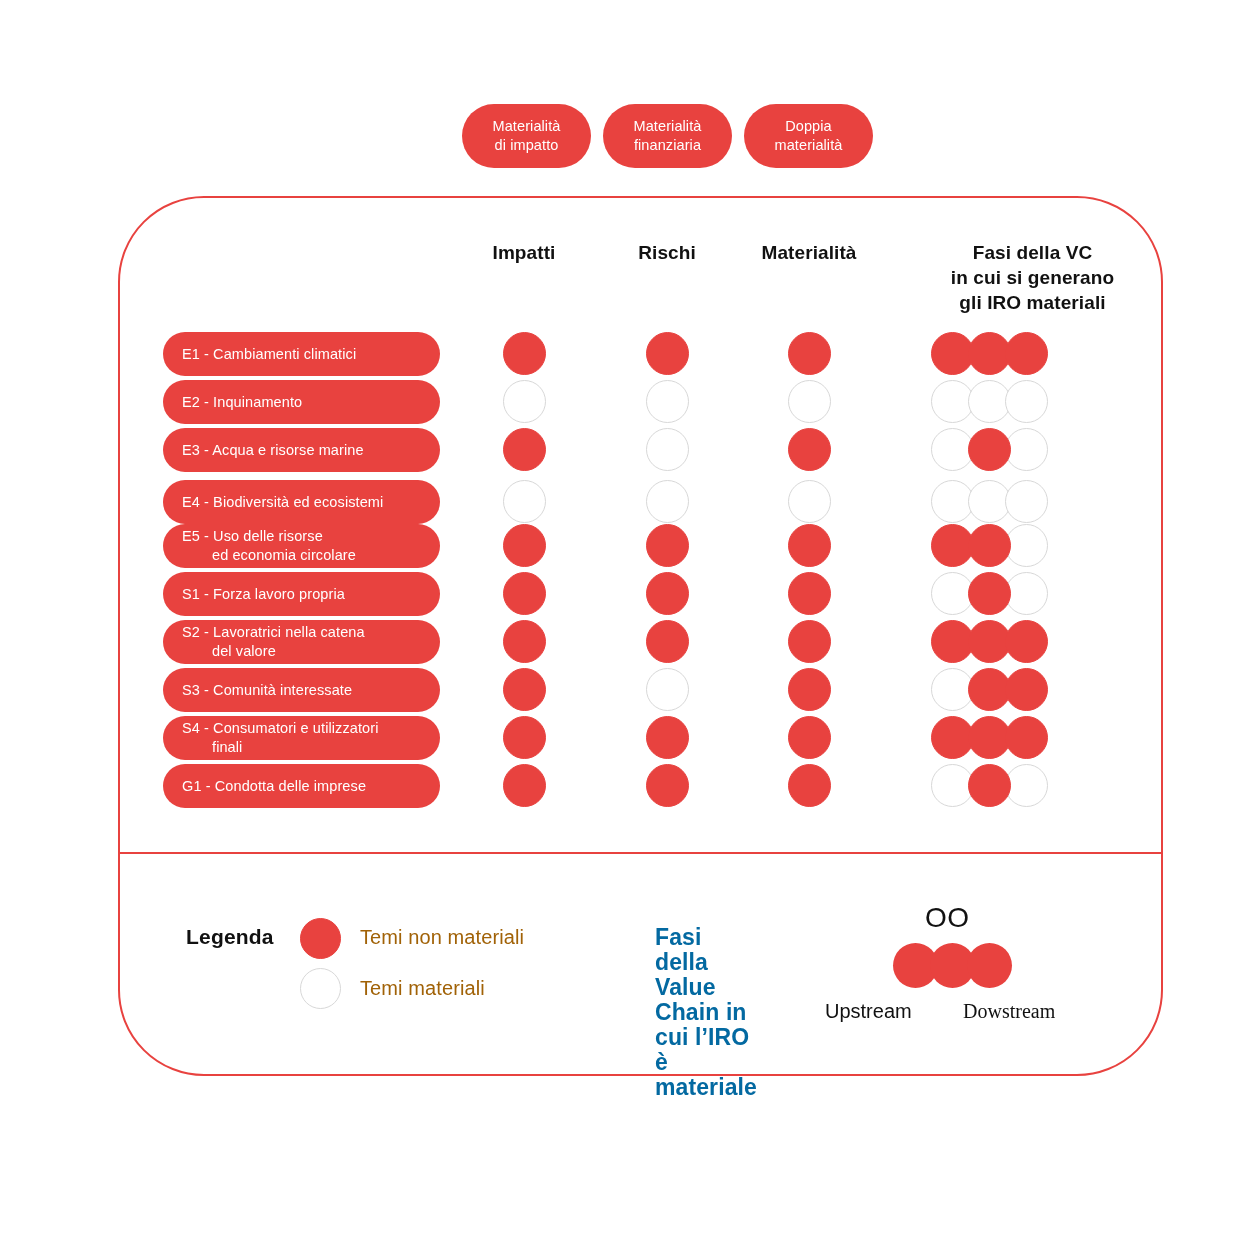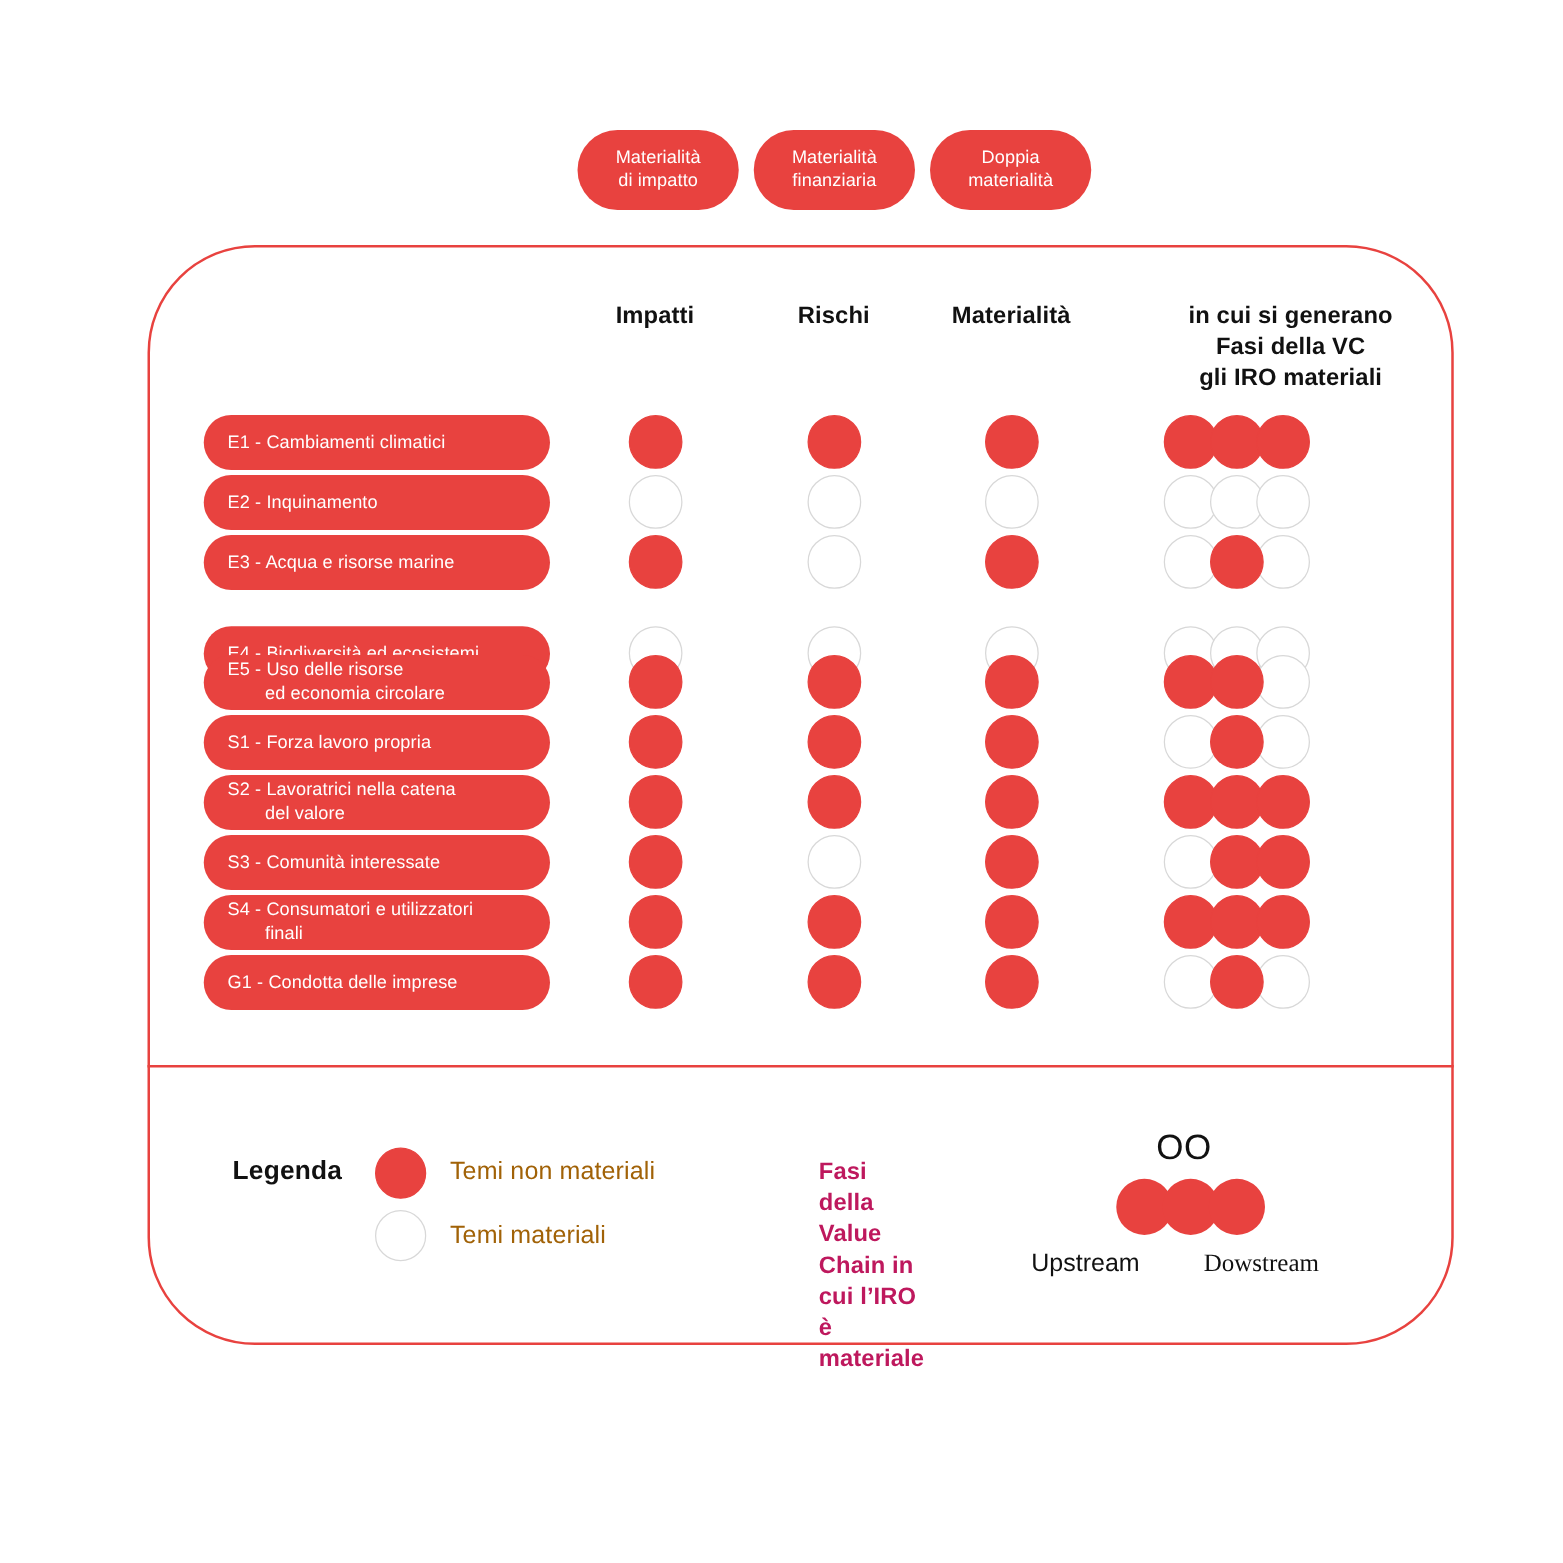--- a/index.html
+++ b/index.html
@@ -115,21 +115,21 @@
   #legend-dot-1{ left:300px; top:968px; background:#fff;    border:1px solid #D8D8D8;}
   .legend-label{
     position:absolute; left:360px;
     font-size:20px; color:#a16207; letter-spacing:.1px; white-space:nowrap;
   }
   #legend-label-0{ top:926px; }
   #legend-label-1{ top:977px; }
 
   #vc-legend-text{
     position:absolute; left:655px; top:925px;
-    font-size:19px; font-weight:bold; color:#be185d;
+    font-size:23px; font-weight:bold; color:#0369a1;
     line-height:25px; letter-spacing:.1px;
   }
   #vc-legend-oo{
     position:absolute; left:925px; top:902px;
     font-size:28px; color:#111; letter-spacing:.5px;
   }
   .vc-legend-dot{
     position:absolute; top:943px;
     width:45px; height:45px; border-radius:50%;
     background:#E8423F; box-sizing:border-box;
@@ -164,22 +164,22 @@
   </div>
 </div>
 
 <div id="panel"></div>
 <div id="panel-divider"></div>
 
 <div class="col-head" id="head-impatti">Impatti</div>
 <div class="col-head" id="head-rischi">Rischi</div>
 <div class="col-head" id="head-materialita">Materialità</div>
 <div class="col-head" id="head-vc">
+  <div>Fasi della VC</div>
   <div>in cui si generano</div>
-  <div>Fasi della VC</div>
   <div>gli IRO materiali</div>
 </div>
 
 <div id="rows">
     <div class="row" style="top: 332px;">
       <div class="row-pill">
         <div><span>E1 - Cambiamenti climatici</span></div>
       </div>
       <div class="dot c-impatti on"></div>
       <div class="dot c-rischi on"></div>
@@ -203,21 +203,21 @@
       <div class="row-pill">
         <div><span>E3 - Acqua e risorse marine</span></div>
       </div>
       <div class="dot c-impatti on"></div>
       <div class="dot c-rischi off"></div>
       <div class="dot c-materialita on"></div>
       <div class="dot c-vc0 off"></div>
       <div class="dot c-vc2 off"></div>
       <div class="dot c-vc1 on"></div>
     </div>
-    <div class="row" style="top: 501px;">
+    <div class="row" style="top: 480px;">
       <div class="row-pill">
         <div><span>E4 - Biodiversità ed ecosistemi</span></div>
       </div>
       <div class="dot c-impatti off"></div>
       <div class="dot c-rischi off"></div>
       <div class="dot c-materialita off"></div>
       <div class="dot c-vc0 off"></div>
       <div class="dot c-vc1 off"></div>
       <div class="dot c-vc2 off"></div>
     </div>

